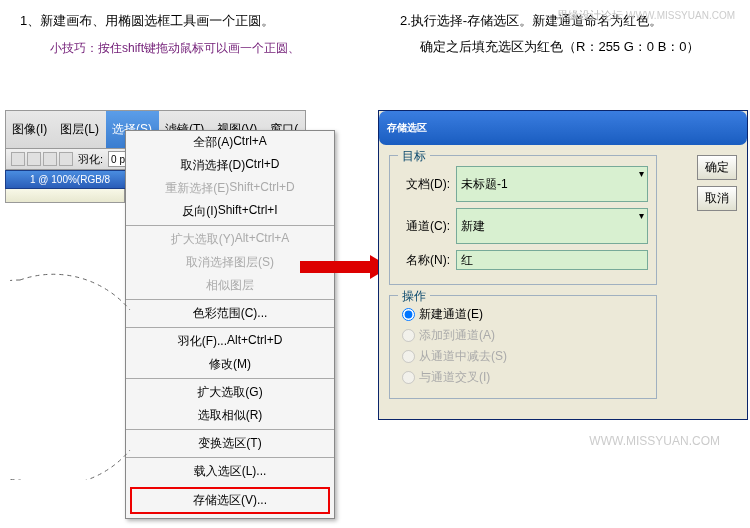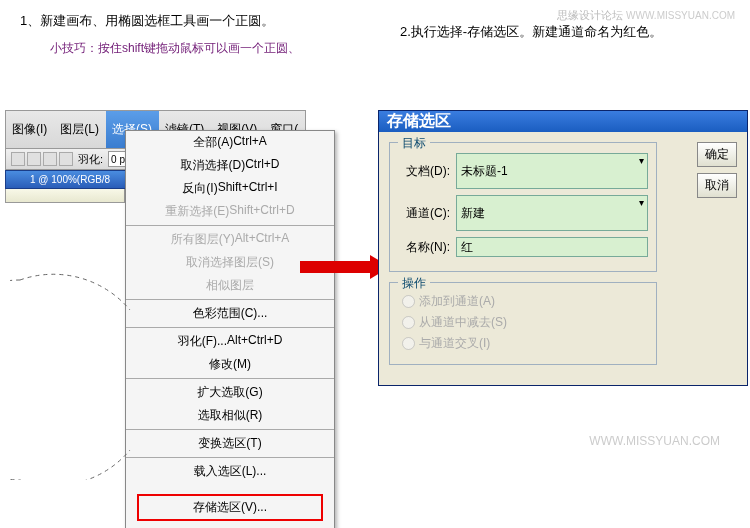--- a/index.html
+++ b/index.html
@@ -1,19 +1,19 @@
 <!DOCTYPE html>
 <html><head>
   <meta charset="utf-8">
   <style>
     * { margin: 0; padding: 0; box-sizing: border-box; font-family: "Microsoft YaHei", SimSun, sans-serif; }
     body { width: 750px; height: 528px; background: #fff; position: relative; font-size: 12px; }
     
     .instructions { padding: 12px 20px; }
-    .instr-line1 { display: flex; gap: 100px; align-items: center; }
+    .instr-line1 { display: flex; gap: 100px; }
     .instr-left { }
     .instr-right { }
     .instr-title { font-size: 13px; color: #000; margin-bottom: 8px; }
     .instr-tip { font-size: 12px; color: #701a75; margin-left: 30px; line-height: 1.8; }
     .instr-sub { font-size: 13px; color: #000; margin-left: 20px; margin-bottom: 6px; }
     
     .watermark { position: absolute; top: 8px; right: 15px; font-size: 11px; color: #bbb; }
     .watermark-url { font-size: 10px; color: #ccc; }
     .watermark2 { position: absolute; bottom: 80px; right: 30px; font-size: 12px; color: #ccc; }
     
@@ -28,32 +28,32 @@
     .tb-icon { width: 14px; height: 14px; background: #e0e0e0; border: 1px solid #aaa; }
     .tb-input { width: 35px; height: 16px; border: 1px solid #999; background: #fff; font-size: 10px; padding: 0 2px; }
     
     .doc-tab { background: linear-gradient(#4a8de0,#2a5db8); color: #fff; padding: 3px 24px; font-size: 10px; border: 1px solid #1a3d88; display: inline-block; }
     .ruler { height: 14px; background: linear-gradient(#f8f8e8,#e8e8d0); border: 1px solid #999; border-top: none; width: 120px; }
     
     .dropdown { position: absolute; left: 125px; top: 130px; width: 210px; background: #f5f5f5; border: 1px solid #888; box-shadow: 2px 2px 4px rgba(0,0,0,0.3); font-size: 12px; }
     .dd-item { display: flex; justify-content: center; padding: 3px 10px; cursor: default; }
     .dd-item.disabled { color: #aaa; }
     .dd-sep { height: 1px; background: #ccc; margin: 2px 0; border-top: 1px solid #aaa; }
-    .dd-highlight { border: 2px solid #e00; margin: 11px; }
+    .dd-highlight { border: 2px solid #e00; margin: 4px; }
     .dd-highlight .dd-item { padding: 3px 8px; }
     
     .circle-dash { position: absolute; left: 10px; top: 270px; width: 190px; height: 210px; }
     .circle-dash svg { width: 100%; height: 100%; }
     
     .arrow { position: absolute; left: 300px; top: 255px; width: 90px; height: 24px; }
     .arrow-body { width: 70px; height: 12px; background: #d00; position: absolute; top: 6px; }
     .arrow-head { position: absolute; right: 0; top: 0; width: 0; height: 0; border-left: 20px solid #d00; border-top: 12px solid transparent; border-bottom: 12px solid transparent; }
     
     .dialog { position: absolute; left: 378px; top: 110px; width: 370px; background: #ece9d8; border: 1px solid #0a246a; font-size: 12px; }
-    .dlg-title { background: linear-gradient(#3a7de0,#1a5dc0); color: #fff; padding: 0 8px; font-size: 16px; font-weight: bold; }
+    .dlg-title { background: linear-gradient(#3a7de0,#1a5dc0); color: #fff; padding: 10px 8px; font-size: 10px; font-weight: bold; border-radius: 7px; }
     .dlg-body { padding: 10px; display: flex; gap: 10px; }
     .dlg-left { flex: 1; }
     .dlg-right { width: 70px; display: flex; flex-direction: column; gap: 6px; }
     
     .fieldset { border: 1px solid #a0b0c0; padding: 10px 8px 8px; margin-bottom: 10px; position: relative; }
     .fs-legend { position: absolute; top: -8px; left: 8px; background: #ece9d8; padding: 0 4px; color: #0c4a6e; font-size: 12px; }
     .fs-row { display: flex; align-items: center; gap: 6px; margin-bottom: 6px; }
     .fs-label { width: 52px; text-align: right; }
     .fs-select { flex: 1; height: 36px; background: #d8f0d0; border: 1px solid #7a9; font-size: 12px; padding: 4px 4px; appearance: none; }
     .fs-select-wrap { flex: 1; position: relative; display: flex; }
@@ -72,20 +72,21 @@
 </div>
 
 <div class="instructions">
   <div class="instr-line1">
     <div class="instr-left">
       <div class="instr-title">1、新建画布、用椭圆选框工具画一个正圆。</div>
       <div class="instr-tip">小技巧：按住shift键拖动鼠标可以画一个正圆、</div>
     </div>
     <div class="instr-right">
       <div class="instr-title">2.执行选择-存储选区。新建通道命名为红色。</div>
+      <div class="instr-sub">确定之后填充选区为红色（R：255 G：0   B：0）</div>
     </div>
   </div>
 </div>
 
 <div class="app-area">
   <div class="menubar">
     <div class="menu-item">图像(I)</div>
     <div class="menu-item">图层(L)</div>
     <div class="menu-item active">选择(S)</div>
     <div class="menu-item">滤镜(T)</div>
@@ -108,31 +109,31 @@
 
 <div class="dropdown">
   <div class="dd-item">
       <span>全部(A)</span>
       <span>Ctrl+A</span>
     </div>
   <div class="dd-item">
       <span>取消选择(D)</span>
       <span>Ctrl+D</span>
     </div>
+  <div class="dd-item disabled">
+      <span>重新选择(E)</span>
+      <span>Shift+Ctrl+D</span>
+    </div>
   <div class="dd-item">
       <span>反向(I)</span>
       <span>Shift+Ctrl+I</span>
     </div>
-  <div class="dd-item disabled">
-      <span>重新选择(E)</span>
-      <span>Shift+Ctrl+D</span>
-    </div>
-  <div class="dd-sep"></div>
-  <div class="dd-item disabled">
-      <span>所有图层(Y)</span>
+  <div class="dd-sep"></div>
+  <div class="dd-item disabled">
+      <span>扩大选取(Y)</span>
       <span>Alt+Ctrl+A</span>
     </div>
   <div class="dd-item disabled">
       <span>取消选择图层(S)</span>
     </div>
   <div class="dd-item disabled">
       <span>相似图层</span>
     </div>
   <div class="dd-sep"></div>
   <div class="dd-item">
@@ -199,20 +200,24 @@
               <input class="fs-select" value="新建" style="">
             </div>
         </div>
         <div class="fs-row">
           <span class="fs-label">名称(N):</span>
           <input class="fs-input" value="红" style="">
         </div>
       </div>
       <div class="fieldset">
         <div class="fs-legend">操作</div>
+        <div class="fs-radio-row">
+          <input type="radio" checked="" style="">
+          <span>新建通道(E)</span>
+        </div>
         <div class="fs-radio-row disabled">
           <input type="radio" disabled="" style="">
           <span>添加到通道(A)</span>
         </div>
         <div class="fs-radio-row disabled">
           <input type="radio" disabled="" style="">
           <span>从通道中减去(S)</span>
         </div>
         <div class="fs-radio-row disabled">
           <input type="radio" disabled="" style="">

